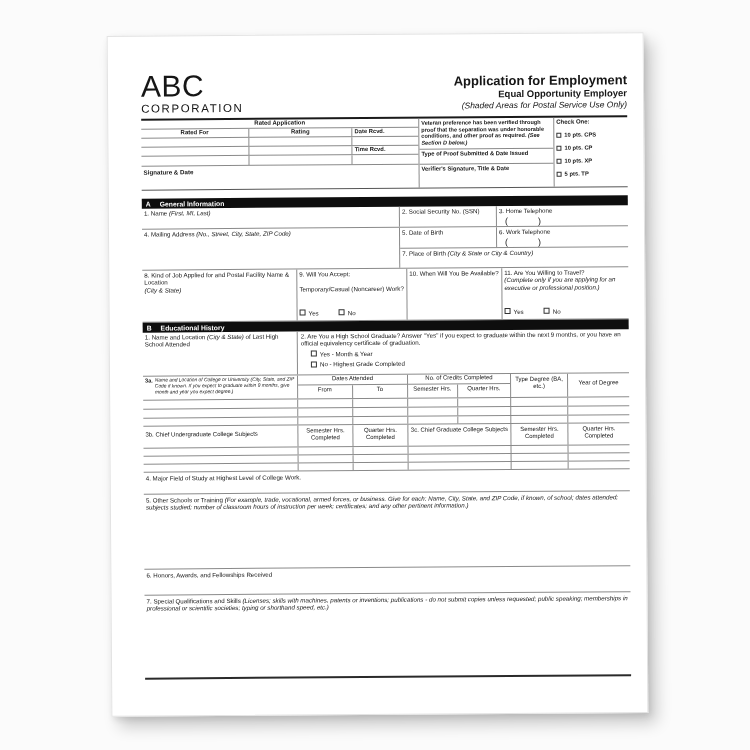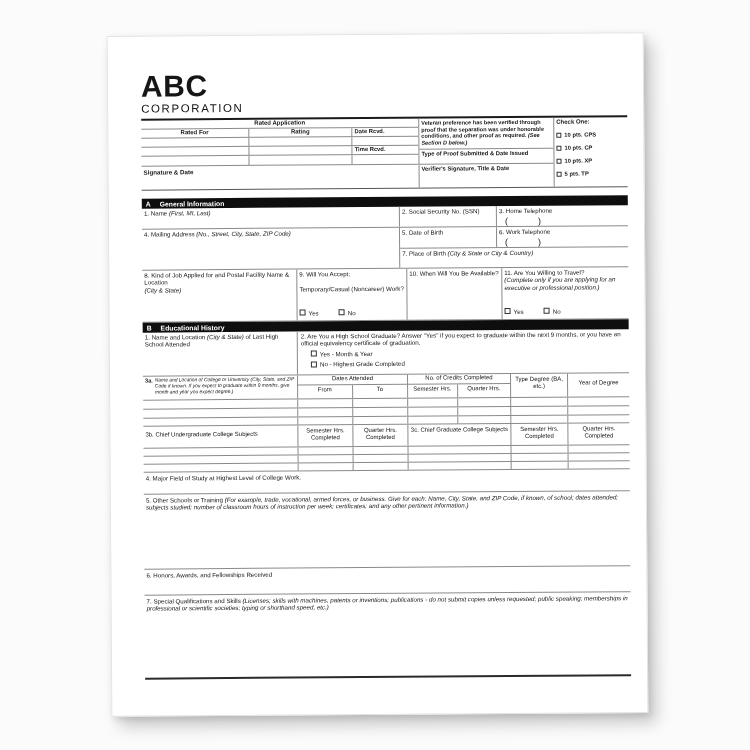--- a/index.html
+++ b/index.html
@@ -15,21 +15,21 @@
     position:absolute; left:109px; top:34px; width:537px; height:681px;
     background:#ffffff;
     border:1px solid #e3e3e3;
     box-shadow: 8px 10px 16px rgba(0,0,0,0.20), 2px 3px 6px rgba(0,0,0,0.10);
     transform:rotate(-0.4deg);
   }
   .content { position:absolute; left:33px; top:36px; width:486px; }
 
   
   .masthead { height:46px; display:flex; justify-content:space-between; align-items:flex-start; }
-  .logo-abc { font-size:30px; font-weight:700; line-height:0.95; letter-spacing:0.5px; }
+  .logo-abc { font-size:30px; font-weight:400; line-height:0.95; letter-spacing:0.5px; }
   .logo-corp { font-size:11.5px; font-weight:400; letter-spacing:1.6px; margin-top:1px; }
   .mast-right { text-align:right; line-height:1.18; padding-top:3px; }
   .mr-title { font-size:13px; font-weight:700; }
   .mr-sub { font-size:9.5px; font-weight:700; }
   .mr-note { font-size:8.5px; font-style:italic; }
 
   
   .lb { font-size:6.2px; line-height:1.18; }
   .it { font-style:italic; }
   .cb { display:inline-block; width:6px; height:6px; border:1px solid #333; background:#fff;
@@ -120,20 +120,25 @@
 <body>
 
 <div class="sheet">
   <div class="content">
 
     <div class="masthead">
       <div>
         <div class="logo-abc">ABC</div>
         <div class="logo-corp">CORPORATION</div>
       </div>
+      <div class="mast-right">
+        <div class="mr-title">Application for Employment</div>
+        <div class="mr-sub">Equal Opportunity Employer</div>
+        <div class="mr-note">(Shaded Areas for Postal Service Use Only)</div>
+      </div>
     </div>
 
     <div class="admin">
       <div class="rated">
         <div class="hrow">Rated Application</div>
         <div class="grow">
           <div class="rc1">Rated For</div>
           <div class="rc2">Rating</div>
           <div class="rc3">Date Rcvd.</div>
         </div>

